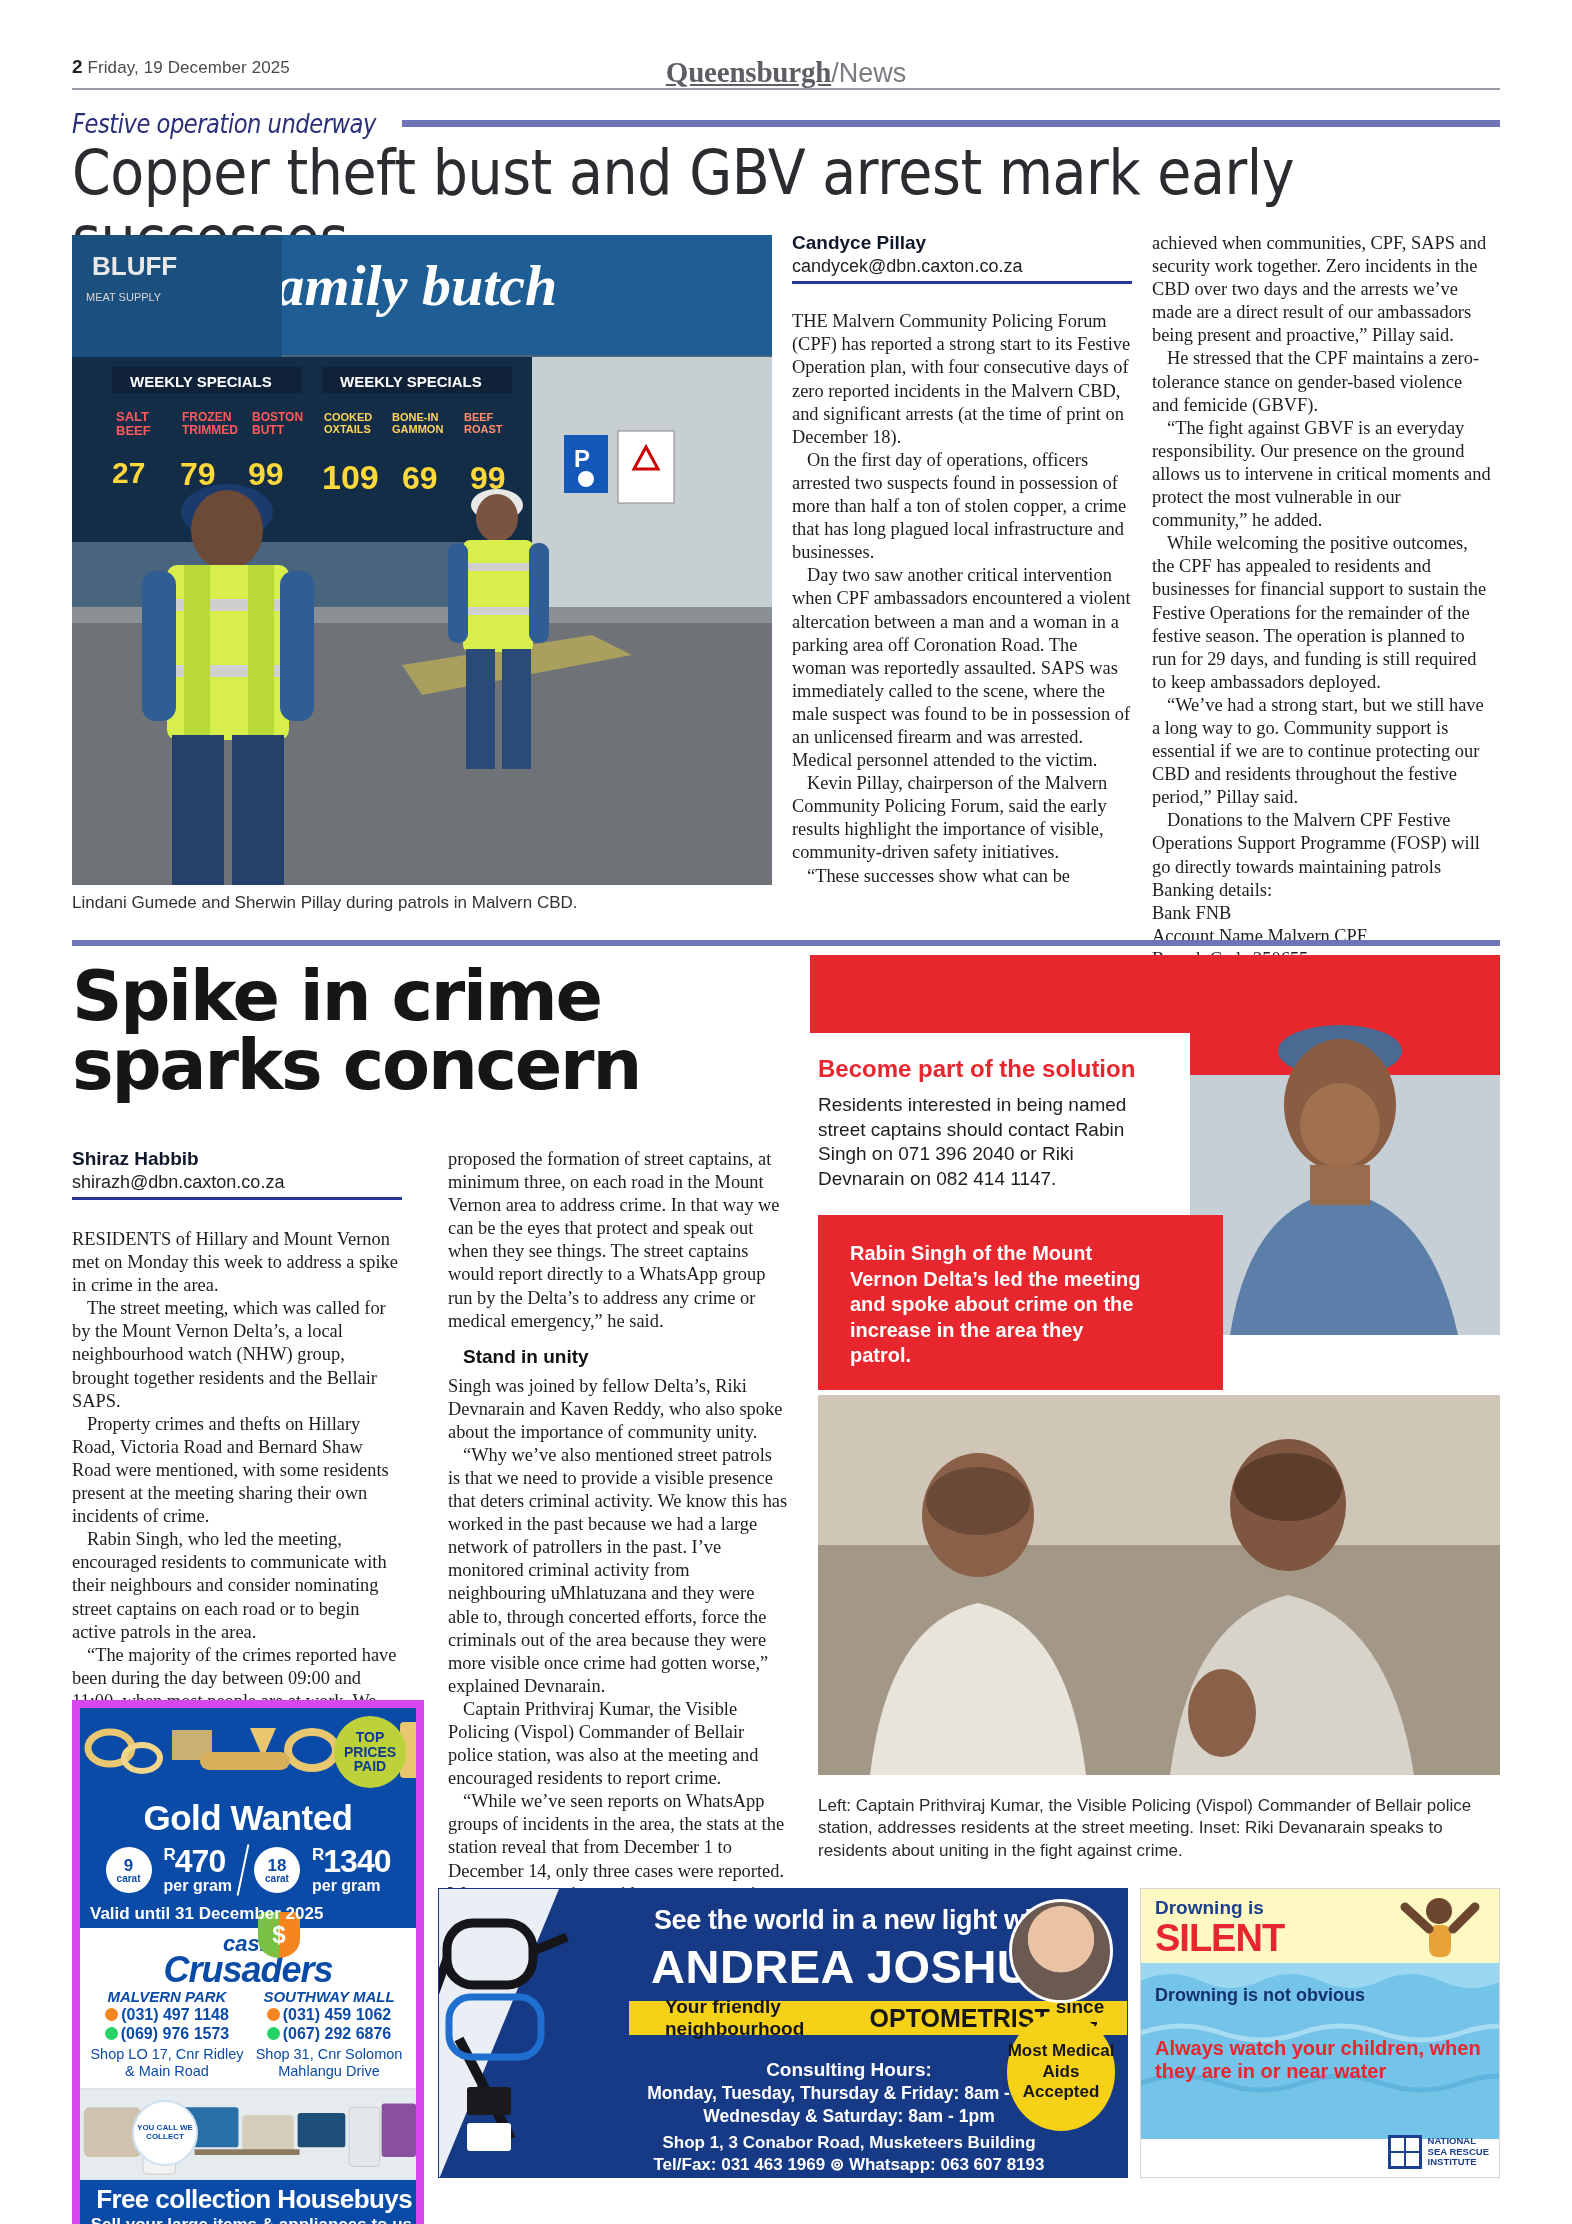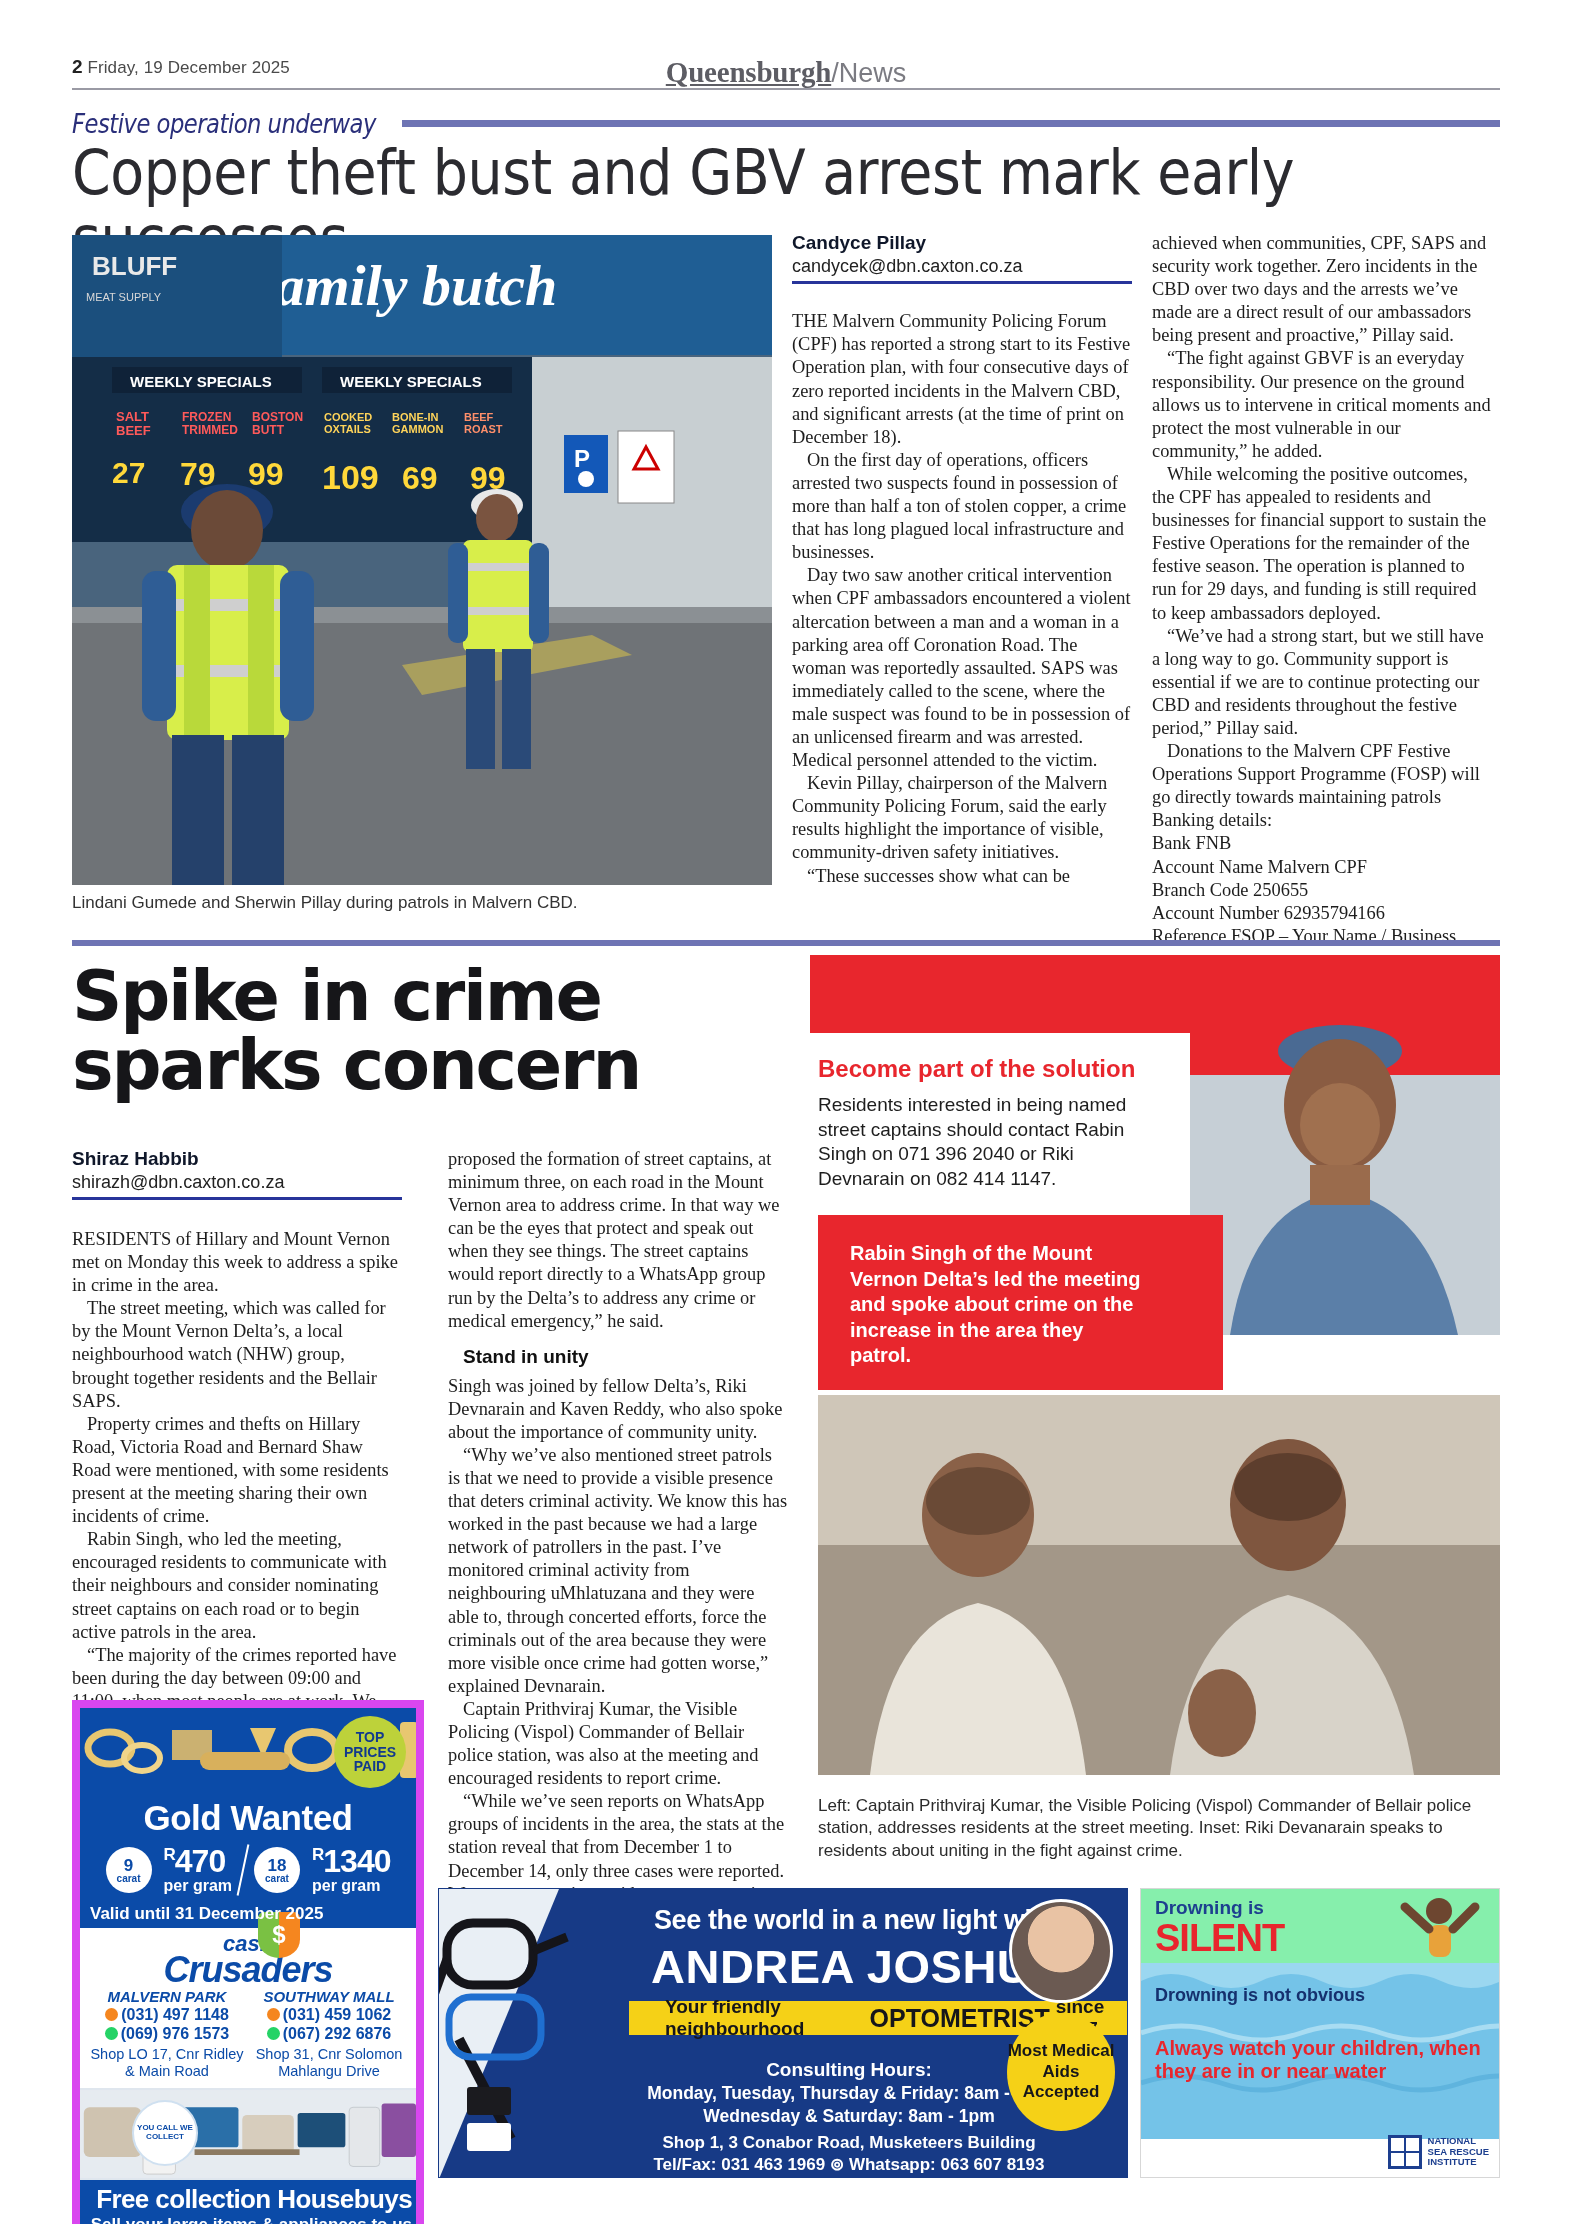--- a/index.html
+++ b/index.html
@@ -234,21 +234,21 @@
   }
   .card { position:absolute; width:44px; height:28px; border-radius:3px; left:28px;}
   .card.mc { top:198px; background:#1b1b1f; }
   .card.visa { top:234px; background:#fff; }
 
   
   .ad-drown {
     position:absolute; left:1140px; top:1888px; width:360px; height:290px;
     background:#fff; border:1px solid #d7d7d7; overflow:hidden;
   }
-  .dr-top { height:74px; position:relative; background:#86efac; }
+  .dr-top { height:74px; position:relative; background:#fef9c3; }
   .dr-drowning { position:absolute; left:14px; top:8px; font-size:19px; font-weight:700; color:#1d3f8f;}
   .dr-silent { position:absolute; left:14px; top:28px; font-size:38px; font-weight:800; color:#e8262d; letter-spacing:-1px;}
   .dr-water {
     position:absolute; left:0; top:74px; width:100%; height:176px;
     background: linear-gradient(180deg,#8fd0ef 0%, #4fa8d8 100%);
   }
   .dr-line1 { position:absolute; left:14px; top:96px; font-size:18px; font-weight:700; color:#15306e; line-height:1.15;}
   .dr-line2 { position:absolute; left:14px; top:148px; font-size:20px; font-weight:800; color:#e8262d; line-height:1.16;}
   .nsri { position:absolute; right:10px; bottom:8px; display:flex; align-items:center; gap:6px;}
   .nsri-mark { width:34px; height:34px; background:#fff; border:2px solid #1d3f8f; display:grid; grid-template-columns:1fr 1fr; }
@@ -361,20 +361,21 @@
       <p>On the first day of operations, officers arrested two suspects found in possession of more than half a ton of stolen copper, a crime that has long plagued local infrastructure and businesses.</p>
       <p>Day two saw another critical intervention when CPF ambassadors encountered a violent altercation between a man and a woman in a parking area off Coronation Road. The woman was reportedly assaulted. SAPS was immediately called to the scene, where the male suspect was found to be in possession of an unlicensed firearm and was arrested. Medical personnel attended to the victim.</p>
       <p>Kevin Pillay, chairperson of the Malvern Community Policing Forum, said the early results highlight the importance of visible, community-driven safety initiatives.</p>
       <p>“These successes show what can be</p>
     </div>
   </div>
 
   <div class="s1-col s1-col3">
     <div class="bodytext">
       <p class="noindent">achieved when communities, CPF, SAPS and security work together. Zero incidents in the CBD over two days and the arrests we’ve made are a direct result of our ambassadors being present and proactive,” Pillay said.</p>
+      <p>He stressed that the CPF maintains a zero-tolerance stance on gender-based violence and femicide (GBVF).</p>
       <p>“The fight against GBVF is an everyday responsibility. Our presence on the ground allows us to intervene in critical moments and protect the most vulnerable in our community,” he added.</p>
       <p>While welcoming the positive outcomes, the CPF has appealed to residents and businesses for financial support to sustain the Festive Operations for the remainder of the festive season. The operation is planned to run for 29 days, and funding is still required to keep ambassadors deployed.</p>
       <p>“We’ve had a strong start, but we still have a long way to go. Community support is essential if we are to continue protecting our CBD and residents throughout the festive period,” Pillay said.</p>
       <p>Donations to the Malvern CPF Festive Operations Support Programme (FOSP) will go directly towards maintaining patrols</p>
       <p class="flat">Banking details:</p>
       <p class="flat">Bank FNB</p>
       <p class="flat">Account Name Malvern CPF</p>
       <p class="flat">Branch Code 250655</p>
       <p class="flat">Account Number 62935794166</p>
       <p class="flat">Reference FSOP – Your Name / Business</p>

